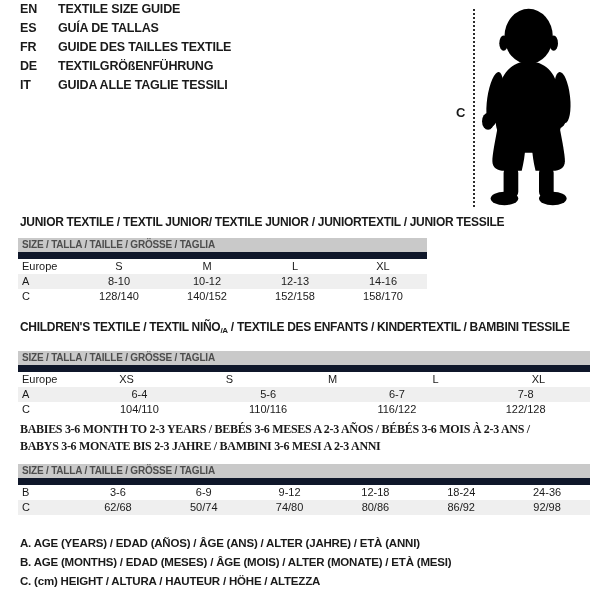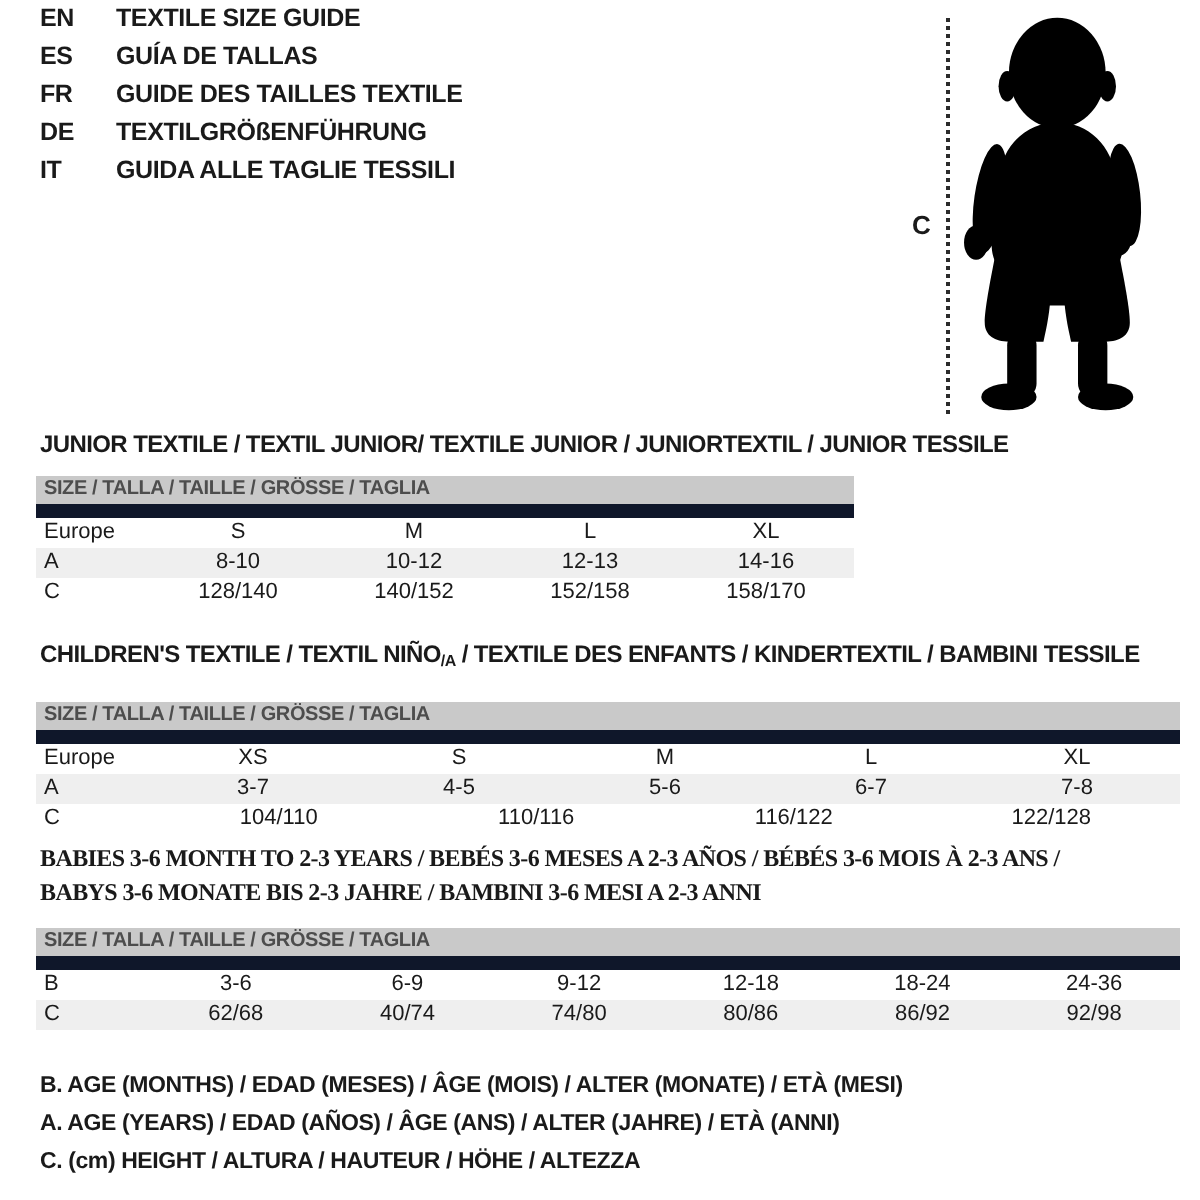--- a/index.html
+++ b/index.html
@@ -126,22 +126,21 @@
   <div class="trow first">
     <span class="tlabel">Europe</span>
     <span class="tcell">XS</span>
     <span class="tcell">S</span>
     <span class="tcell">M</span>
     <span class="tcell">L</span>
     <span class="tcell">XL</span>
   </div>
   <div class="trow">
     <span class="tlabel">A</span>
-    <span class="tcell">3-7</span>
-    <span class="tcell">4-5</span>
+    <span class="tcell">6-4</span>
     <span class="tcell">5-6</span>
     <span class="tcell">6-7</span>
     <span class="tcell">7-8</span>
   </div>
   <div class="trow first">
     <span class="tlabel">C</span>
     <span class="tcell">104/110</span>
     <span class="tcell">110/116</span>
     <span class="tcell">116/122</span>
     <span class="tcell">122/128</span>
@@ -160,25 +159,25 @@
     <span class="tcell">3-6</span>
     <span class="tcell">6-9</span>
     <span class="tcell">9-12</span>
     <span class="tcell">12-18</span>
     <span class="tcell">18-24</span>
     <span class="tcell">24-36</span>
   </div>
   <div class="trow">
     <span class="tlabel">C</span>
     <span class="tcell">62/68</span>
-    <span class="tcell">40/74</span>
+    <span class="tcell">50/74</span>
     <span class="tcell">74/80</span>
     <span class="tcell">80/86</span>
     <span class="tcell">86/92</span>
     <span class="tcell">92/98</span>
   </div>
 </div>
 
 <div class="footnotes">
+  <div class="footnote">A. AGE (YEARS) / EDAD (AÑOS) / ÂGE (ANS) / ALTER (JAHRE) / ETÀ (ANNI)</div>
   <div class="footnote">B. AGE (MONTHS) / EDAD (MESES) / ÂGE (MOIS) / ALTER (MONATE) / ETÀ (MESI)</div>
-  <div class="footnote">A. AGE (YEARS) / EDAD (AÑOS) / ÂGE (ANS) / ALTER (JAHRE) / ETÀ (ANNI)</div>
   <div class="footnote">C. (cm) HEIGHT / ALTURA / HAUTEUR / HÖHE / ALTEZZA</div>
 </div>
 
 </body></html>

